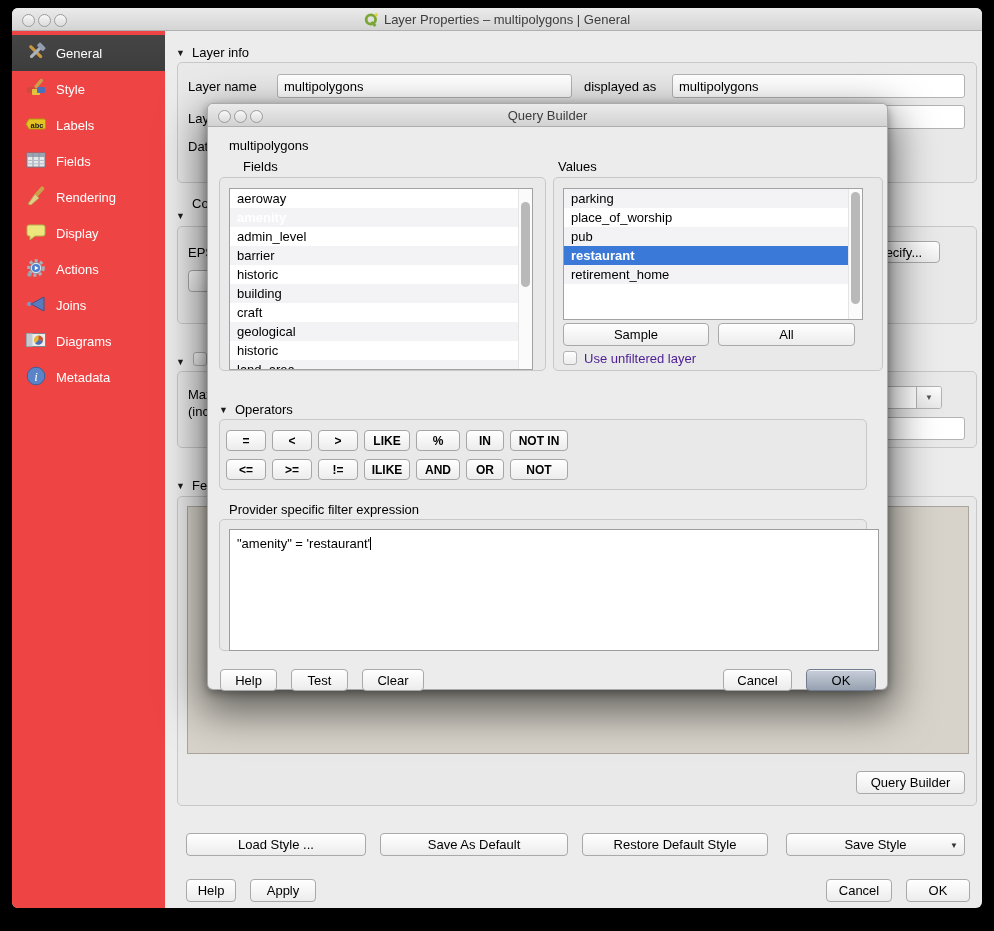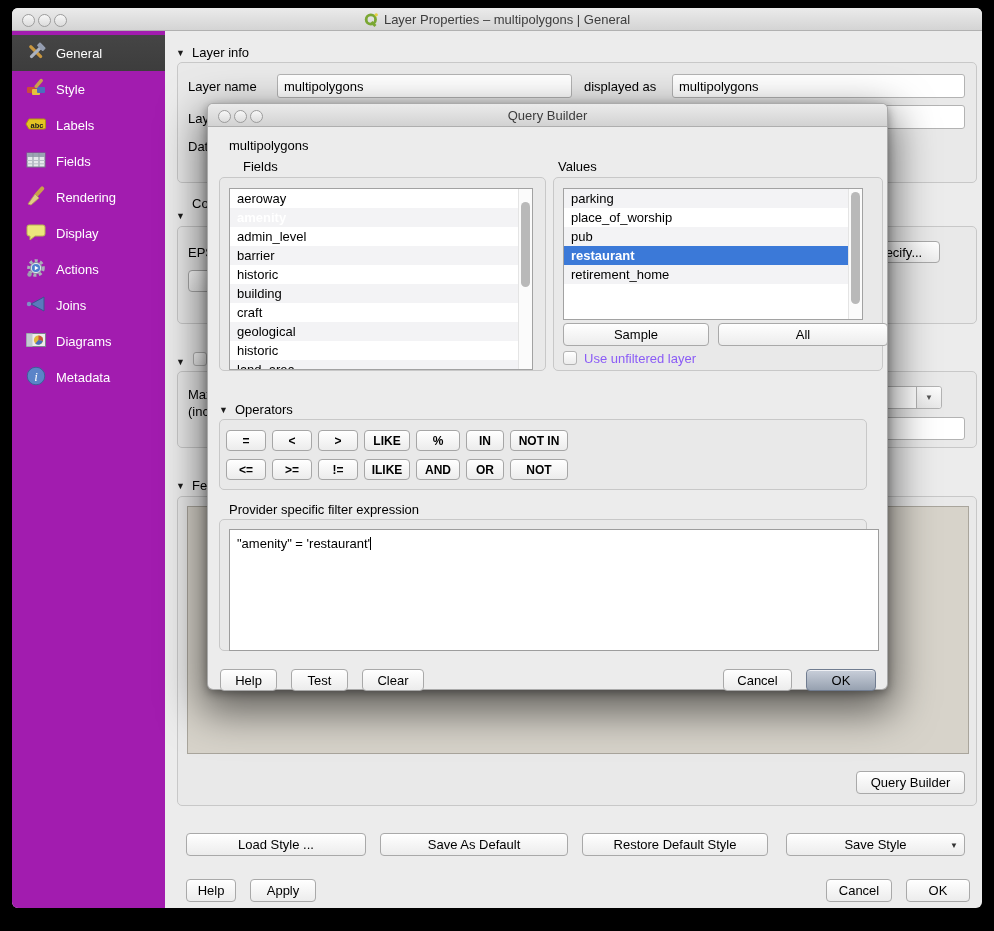--- a/index.html
+++ b/index.html
@@ -8,21 +8,21 @@
   .abs{position:absolute;box-sizing:border-box;}
 
   
   .window{left:12px;top:8px;width:970px;height:900px;background:#ececec;border-radius:6px;overflow:hidden;}
   .titlebar{left:0;top:0;right:0;height:23px;background:linear-gradient(#ebebeb,#d4d4d4);
             border-bottom:1px solid #b1b1b1;display:flex;align-items:center;justify-content:center;gap:5px;
             font-size:13px;color:#3d3d3d;}
   .tl{width:11px;height:11px;border-radius:50%;border:1px solid #9c9c9c;background:linear-gradient(#f7f7f7,#dcdcdc);position:absolute;top:6px;}
 
   
-  .sidebar{left:0;top:23px;width:153px;height:877px;background:#a21caf;}
+  .sidebar{left:0;top:23px;width:153px;height:877px;background:#ef4444;}
   .side-item{left:0;width:153px;height:36px;display:flex;align-items:center;gap:9px;padding-left:13px;
              color:#fff;font-size:13px;}
   .side-item.selected{background:linear-gradient(#454545,#3d3d3d);}
   .side-item svg{flex:0 0 auto;}
 
   
   .lbl{position:absolute;font-size:13px;color:#000;white-space:nowrap;}
   .groupbox{position:absolute;border:1px solid #c8c8c8;border-radius:5px;background:#e9e9e9;box-sizing:border-box;}
   .input{position:absolute;background:#fff;border:1px solid #b3b3b3;border-radius:3px;box-sizing:border-box;
          font-family:"Liberation Sans",sans-serif;font-size:13px;padding:2px 6px;color:#000;outline:none;}
@@ -61,21 +61,21 @@
           font-family:"Liberation Sans",sans-serif;font-size:12px;font-weight:bold;display:flex;align-items:center;justify-content:center;padding:0;
           box-shadow:inset 0 1px 0 rgba(255,255,255,.7);}
   .op-row .op-btn:nth-child(1){width:40px}.op-row .op-btn:nth-child(2){width:40px}
   .op-row .op-btn:nth-child(3){width:40px}.op-row .op-btn:nth-child(4){width:46px}
   .op-row .op-btn:nth-child(5){width:44px}.op-row .op-btn:nth-child(6){width:38px}
   .op-row .op-btn:nth-child(7){width:58px}
 
   .filter-area{position:absolute;background:#fff;border:1px solid #9d9d9d;font-size:13px;padding:5px 7px;
                line-height:17px;}
   .caret{display:inline-block;width:1px;height:13px;background:#000;vertical-align:-2px;}
-  .gray{color:#8b5cf6;}
+  .gray{color:#4c1d95;}
   .combo-arrow{position:absolute;right:6px;top:50%;transform:translateY(-50%);font-size:8px;color:#333;}
   .combo-sect{position:absolute;right:0;top:0;bottom:0;width:24px;border-left:1px solid #b3b3b3;
               background:linear-gradient(#fdfdfd,#e8e8e8);border-radius:0 3px 3px 0;
               display:flex;align-items:center;justify-content:center;font-size:8px;color:#555;}
 </style>
 </head>
 <body>
 
 <div class="abs window">
 
@@ -284,21 +284,21 @@
         <div class="list-row selected">restaurant</div>
         <div class="list-row">retirement_home</div>
       </div>
     <div class="scrollbar">
       <div class="thumb" style="top:3px;height:112px"></div>
     </div>
   </div>
   <div class="btn" style="left:355px;top:219px;width:146px;height:23px">
       <span>Sample</span>
     </div>
-  <div class="btn" style="left:510px;top:219px;width:170px;height:23px">
+  <div class="btn" style="left:510px;top:219px;width:137px;height:23px">
       <span>All</span>
     </div>
   <span class="checkbox" style="left:355px;top:247px"></span>
   <span class="lbl gray" style="left:376px;top:247px">Use unfiltered layer</span>
 
   <span class="disclosure" style="left:11px;top:299px">▼</span>
   <span class="lbl" style="left:27px;top:298px">Operators</span>
   <div class="groupbox" style="left:11px;top:315px;width:648px;height:71px"></div>
   <div class="op-row" style="left:18px;top:326px">
       <button class="op-btn">=</button>

